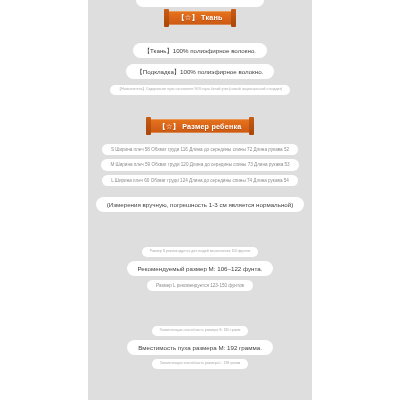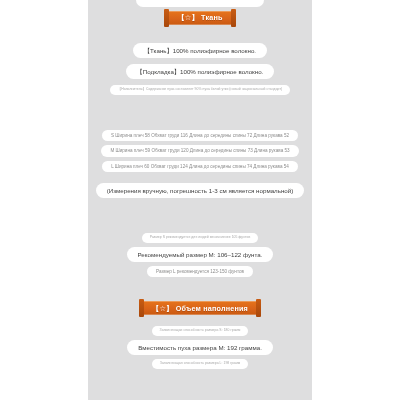--- a/index.html
+++ b/index.html
@@ -134,43 +134,43 @@
     </div>
     <div class="gap-lg"></div>
     <div class="pill md">【Ткань】100% полиэфирное волокно.</div>
     <div class="gap-sm"></div>
     <div class="pill md">【Подкладка】100% полиэфирное волокно.</div>
     <div class="gap-sm"></div>
     <div class="pill xs">【Наполнитель】Содержание пуха составляет 90% пуха белой утки (новый национальный стандарт)</div>
 
     <div class="gap-xl"></div>
 
+    <div class="ribbon">
+      <span class="rb-text">【☆】 Размер ребенка</span>
+    </div>
     <div class="gap-md"></div>
     <div class="pill sm">S Ширина плеч 58 Обхват груди 116 Длина до середины спины 72 Длина рукава 52</div>
     <div class="gap-xs"></div>
     <div class="pill sm">M Ширина плеч 59 Обхват груди 120 Длина до середины спины 73 Длина рукава 53</div>
     <div class="gap-xs"></div>
     <div class="pill sm">L Ширина плеч 60 Обхват груди 124 Длина до середины спины 74 Длина рукава 54</div>
     <div class="gap-md"></div>
     <div class="pill md">(Измерения вручную, погрешность 1-3 см является нормальной)</div>
 
     <div class="gap-xl"></div>
 
     <div class="gap-md"></div>
     <div class="pill xs">Размер S рекомендуется для людей весом менее 105 фунтов</div>
     <div class="gap-xs"></div>
     <div class="pill md">Рекомендуемый размер M: 106–122 фунта.</div>
     <div class="gap-xs"></div>
     <div class="pill sm">Размер L рекомендуется 123-150 фунтов</div>
 
     <div class="gap-xl"></div>
 
-    <div class="ribbon">
-      <span class="rb-text">【☆】 Объем наполнения</span>
-    </div>
     <div class="gap-md"></div>
     <div class="pill xs">Заполняющая способность размера S: 180 грамм</div>
     <div class="gap-xs"></div>
     <div class="pill md">Вместимость пуха размера M: 192 грамма.</div>
     <div class="gap-xs"></div>
     <div class="pill xs">Заполняющая способность размера L: 198 грамм</div>
 
   </div>
 </div>
 

